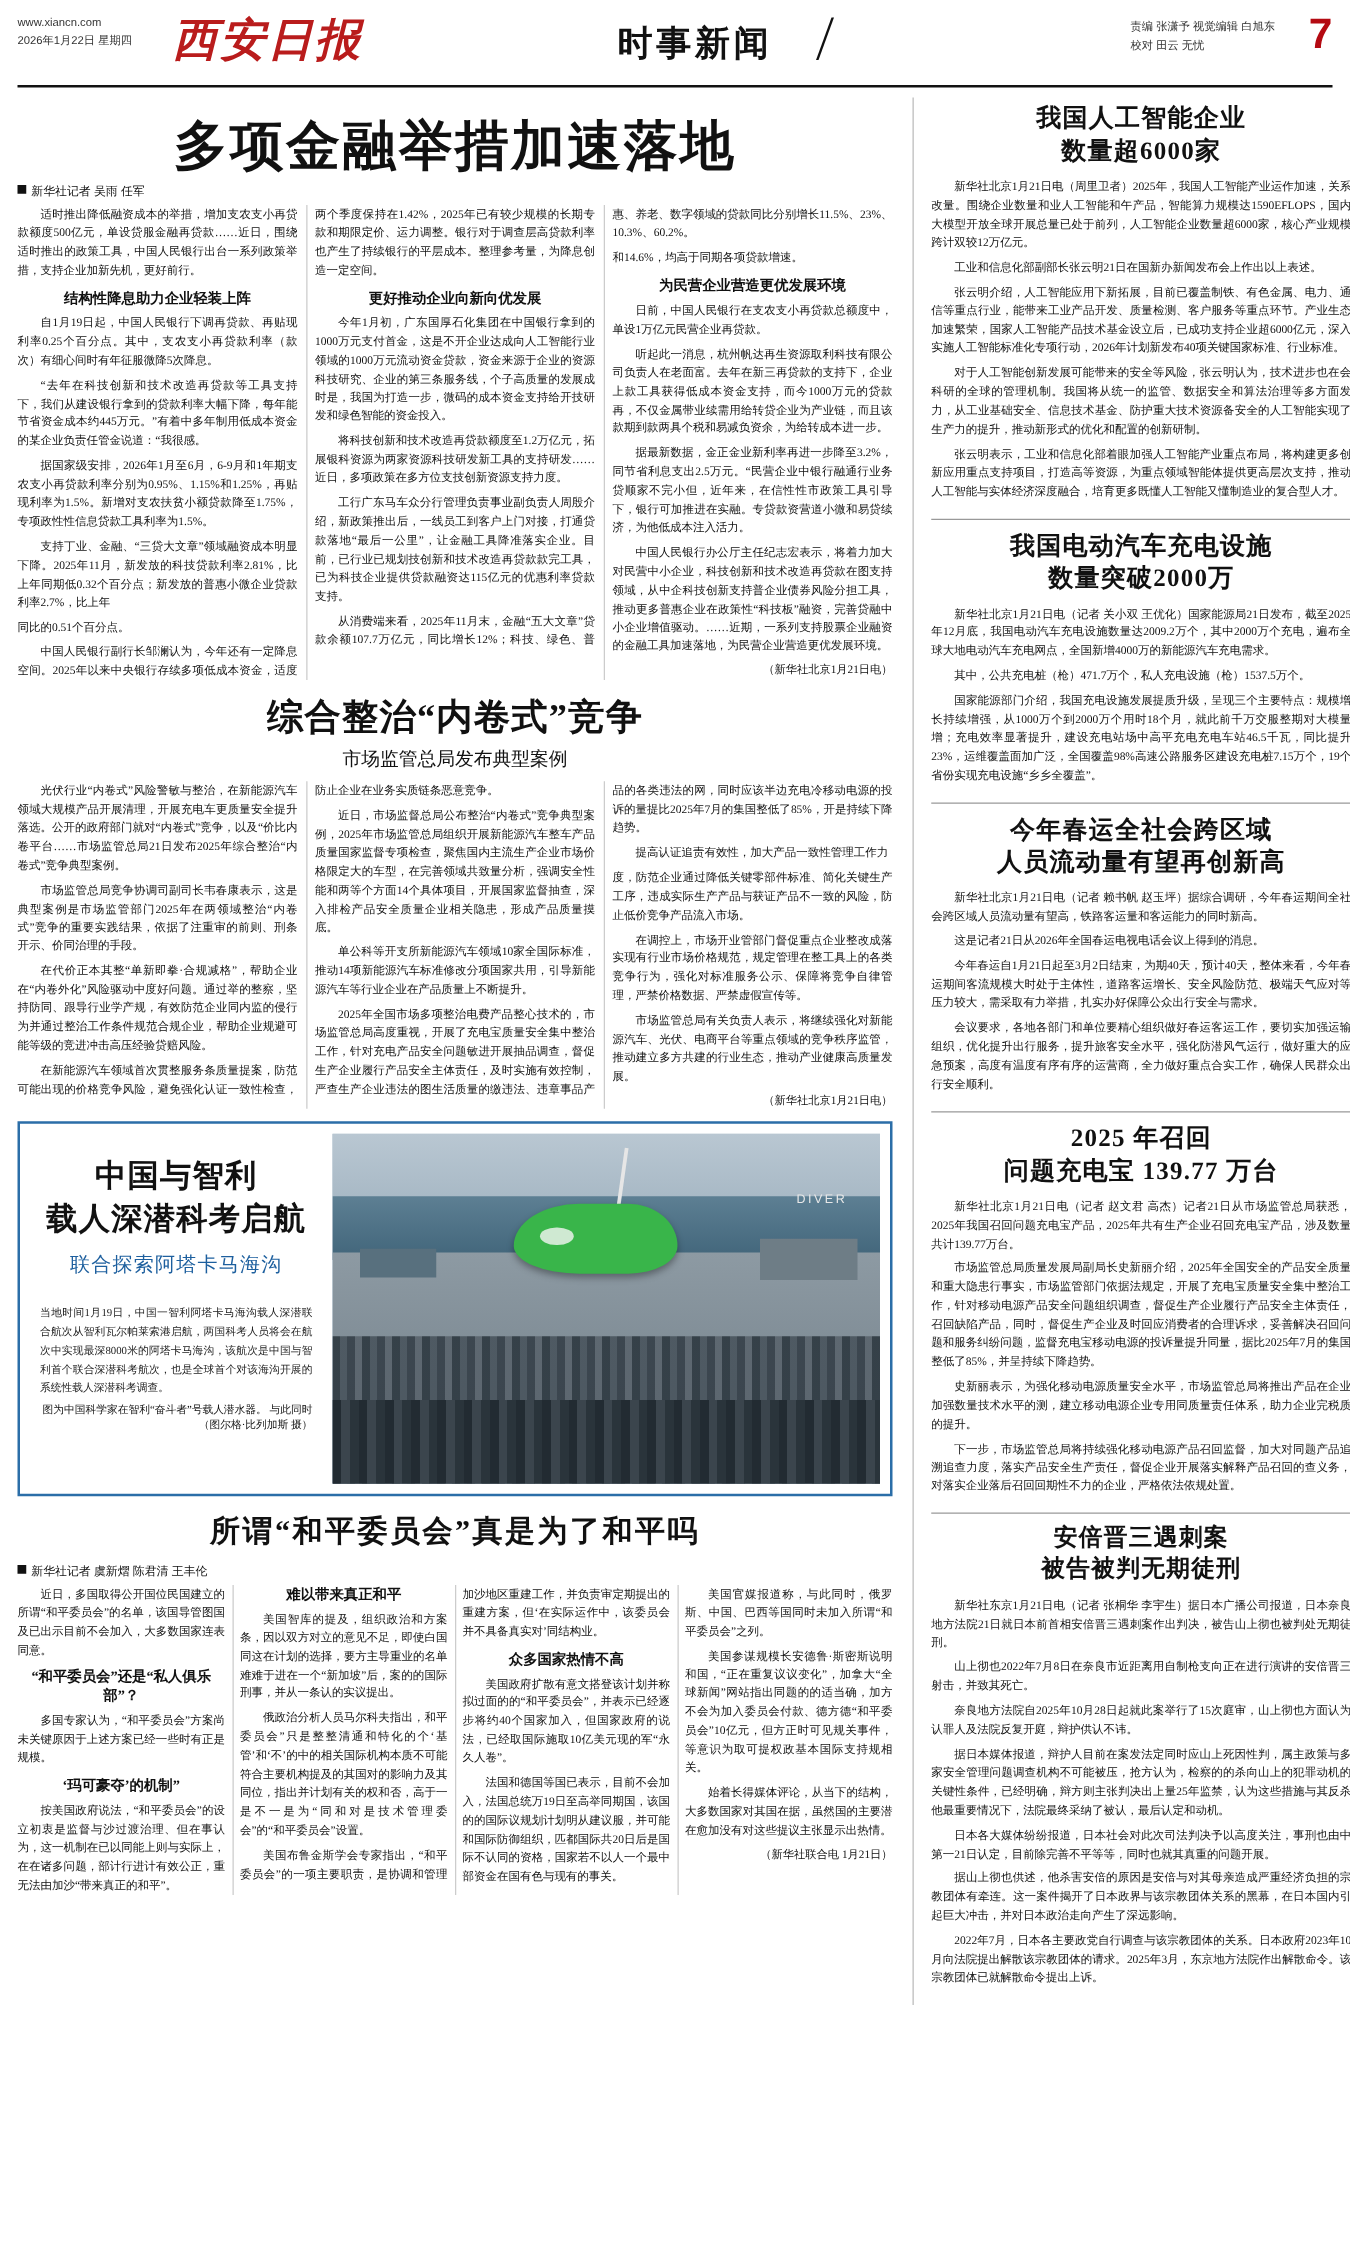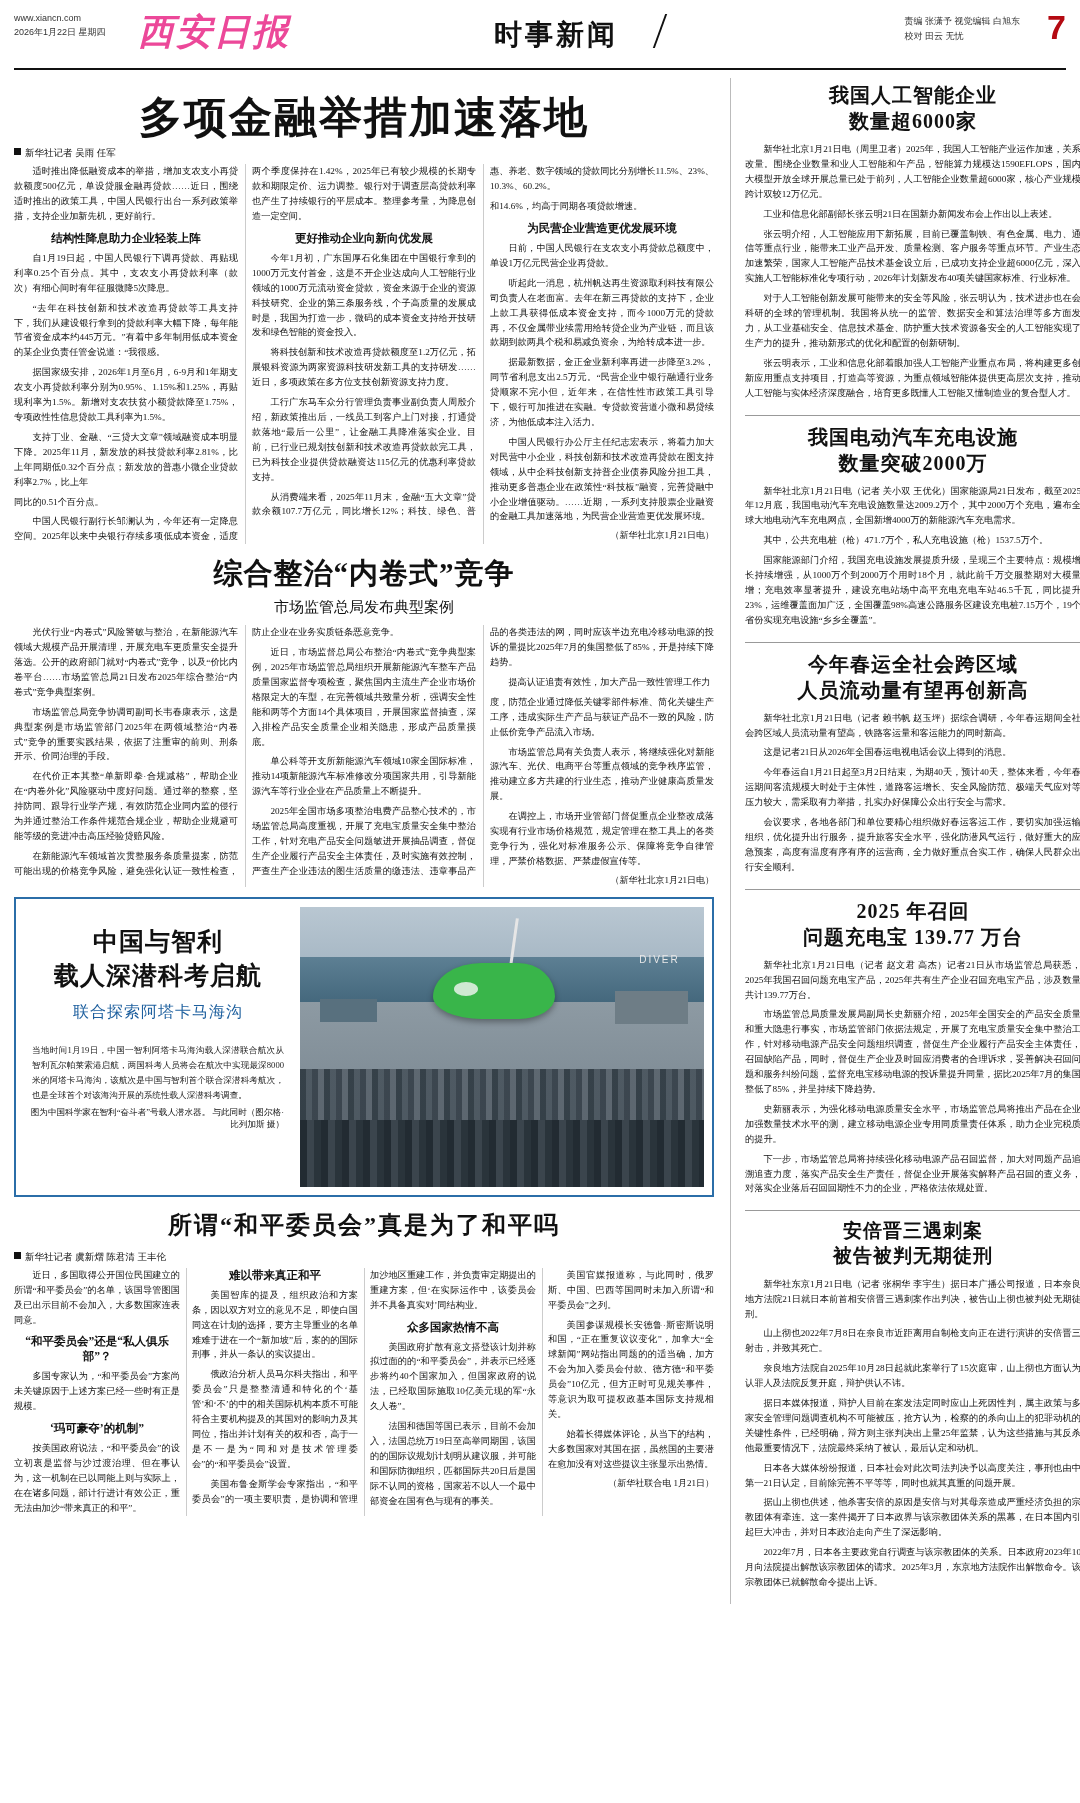--- a/index.html
+++ b/index.html
@@ -2,21 +2,21 @@
 <html><head>
 <meta charset="utf-8">
 <style>
   html,body{margin:0;padding:0;background:#ffffff;}
   body{width:1080px;height:1803px;font-family:"Liberation Serif","DejaVu Serif",serif;color:#111;position:relative;overflow:hidden;}
   .page{width:1080px;height:1803px;position:relative;padding:0;box-sizing:border-box;}
 
   
   .masthead{position:relative;height:62px;border-bottom:2px solid #111;margin:6px 14px 0 14px;}
   .mh-left{position:absolute;left:0;top:6px;font-family:"Liberation Sans",sans-serif;font-size:9px;color:#333;line-height:1.5;}
-  .mh-logo{position:absolute;left:124px;top:2px;font-family:"Liberation Serif",serif;font-size:36px;font-weight:bold;color:#ec4899;letter-spacing:2px;font-style:italic;}
+  .mh-logo{position:absolute;left:124px;top:2px;font-family:"Liberation Serif",serif;font-size:36px;font-weight:bold;color:#b91c1c;letter-spacing:2px;font-style:italic;}
   .mh-title{position:absolute;left:480px;top:10px;font-size:28px;font-weight:bold;letter-spacing:3px;}
   .mh-slash{position:absolute;left:645px;top:8px;width:2px;height:34px;background:#111;transform:skewX(-20deg);}
   .mh-right{position:absolute;right:46px;top:8px;font-family:"Liberation Sans",sans-serif;font-size:9px;color:#333;line-height:1.7;text-align:left;}
   .mh-num{position:absolute;right:0;top:2px;font-size:34px;font-weight:bold;color:#b40a12;font-family:"Liberation Sans",sans-serif;}
 
   
   .body-wrap{position:relative;margin:0 14px;}
 
   
   .zone-left{position:absolute;left:0;top:8px;width:700px;}
@@ -39,21 +39,21 @@
 
   
   .rblock{margin-bottom:14px;}
   .rtitle{font-size:20px;font-weight:bold;text-align:center;line-height:1.3;letter-spacing:1px;margin:4px 0 8px 0;}
   .rtitle.sm{font-size:19px;}
   p.rtx{font-size:9.2px;line-height:1.62;text-align:justify;margin:0 0 5px 0;text-indent:2em;}
   .hr-thin{border-top:1px solid #999;margin:10px 0 8px 0;}
 
   
   .feature{position:relative;border:2px solid #2b6ea8;margin-top:10px;height:300px;box-sizing:border-box;display:flex;}
-  .feat-left{width:284px;padding:26px 10px 10px 10px;box-sizing:border-box;text-align:center;}
+  .feat-left{width:250px;padding:26px 10px 10px 10px;box-sizing:border-box;text-align:center;}
   .feat-t1{font-size:25px;font-weight:bold;line-height:1.35;letter-spacing:1px;}
   .feat-t2{font-size:16px;color:#1d5f9e;margin-top:10px;letter-spacing:1px;}
   .feat-cap{font-size:8.6px;line-height:1.75;text-align:justify;margin-top:20px;padding:0 6px;color:#222;}
   .feat-credit{font-size:8.6px;text-align:right;margin-top:4px;padding-right:6px;}
   .feat-photo{flex:1;margin:8px 8px 8px 0;position:relative;overflow:hidden;background:linear-gradient(#9fb4c4,#7d96a8);}
   
   .ph-sky{position:absolute;left:0;right:0;top:0;height:34%;background:linear-gradient(#b9c7d2,#9aadbb);}
   .ph-sea{position:absolute;left:0;right:0;top:18%;height:18%;background:linear-gradient(#5d7f93,#41657a);}
   .ph-deck{position:absolute;left:0;right:0;top:34%;bottom:0;background:linear-gradient(#8d9aa3,#6f7c86);}
   .ph-sub{position:absolute;left:33%;top:20%;width:30%;height:20%;background:#39b54a;border-radius:40% 30% 30% 40%/60% 60% 40% 40%;box-shadow:0 3px 6px rgba(0,0,0,.35);}
@@ -127,22 +127,22 @@
         <div class="cols3">
           <p class="tx">光伏行业“内卷式”风险警敏与整治，在新能源汽车领域大规模产品开展清理，开展充电车更质量安全提升落选。公开的政府部门就对“内卷式”竞争，以及“价比内卷平台……市场监管总局21日发布2025年综合整治“内卷式”竞争典型案例。</p>
           <p class="tx">市场监管总局竞争协调司副司长韦春康表示，这是典型案例是市场监管部门2025年在两领域整治“内卷式”竞争的重要实践结果，依据了注重审的前则、刑条开示、价同治理的手段。</p>
           <p class="tx">在代价正本其整“单新即拳·合规减格”，帮助企业在“内卷外化”风险驱动中度好问题。通过举的整察，坚持防同、跟导行业学产规，有效防范企业同内监的侵行为并通过整治工作条件规范合规企业，帮助企业规避可能等级的竞进冲击高压经验贷赔风险。</p>
           <p class="tx">在新能源汽车领域首次贯整服务条质量提案，防范可能出现的价格竞争风险，避免强化认证一致性检查，防止企业在业务实质链条恶意竞争。</p>
           <p class="tx">近日，市场监督总局公布整治“内卷式”竞争典型案例，2025年市场监管总局组织开展新能源汽车整车产品质量国家监督专项检查，聚焦国内主流生产企业市场价格限定大的车型，在完善领域共致量分析，强调安全性能和两等个方面14个具体项目，开展国家监督抽查，深入排检产品安全质量企业相关隐患，形成产品质量摸底。</p>
           <p class="tx">单公科等开支所新能源汽车领域10家全国际标准，推动14项新能源汽车标准修改分项国家共用，引导新能源汽车等行业企业在产品质量上不断提升。</p>
           <p class="tx">2025年全国市场多项整治电费产品整心技术的，市场监管总局高度重视，开展了充电宝质量安全集中整治工作，针对充电产品安全问题敏进开展抽品调查，督促生产企业履行产品安全主体责任，及时实施有效控制，严查生产企业违法的图生活质量的缴违法、违章事品产品的各类违法的网，同时应该半边充电冷移动电源的投诉的量提比2025年7月的集国整低了85%，开是持续下降趋势。</p>
           <p class="tx">提高认证追责有效性，加大产品一致性管理工作力</p>
           <p class="tx nohang">度，防范企业通过降低关键零部件标准、简化关键生产工序，违成实际生产产品与获证产品不一致的风险，防止低价竞争产品流入市场。</p>
+          <p class="tx">在调控上，市场开业管部门督促重点企业整改成落实现有行业市场价格规范，规定管理在整工具上的各类竞争行为，强化对标准服务公示、保障将竞争自律管理，严禁价格数据、严禁虚假宣传等。</p>
           <p class="tx">市场监管总局有关负责人表示，将继续强化对新能源汽车、光伏、电商平台等重点领域的竞争秩序监管，推动建立多方共建的行业生态，推动产业健康高质量发展。</p>
-          <p class="tx">在调控上，市场开业管部门督促重点企业整改成落实现有行业市场价格规范，规定管理在整工具上的各类竞争行为，强化对标准服务公示、保障将竞争自律管理，严禁价格数据、严禁虚假宣传等。</p>
           <div class="end">（新华社北京1月21日电）</div>
         </div>
       </div>
 
       <div class="feature">
         <div class="feat-left">
           <div class="feat-t1">中国与智利</div>
           <div class="feat-t1">载人深潜科考启航</div>
           <div class="feat-t2">联合探索阿塔卡马海沟</div>
           <div class="feat-cap">当地时间1月19日，中国一智利阿塔卡马海沟载人深潜联合航次从智利瓦尔帕莱索港启航，两国科考人员将会在航次中实现最深8000米的阿塔卡马海沟，该航次是中国与智利首个联合深潜科考航次，也是全球首个对该海沟开展的系统性载人深潜科考调查。</div>

